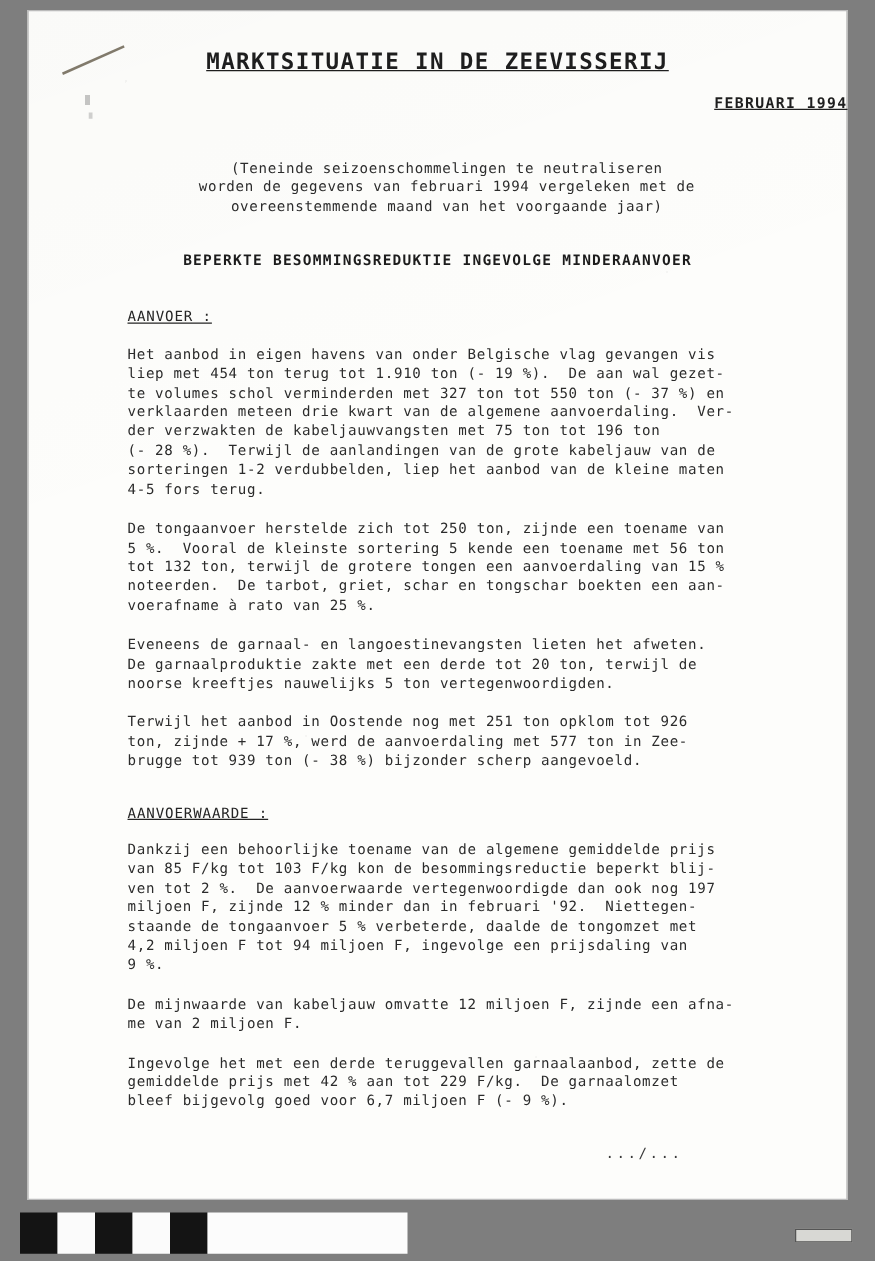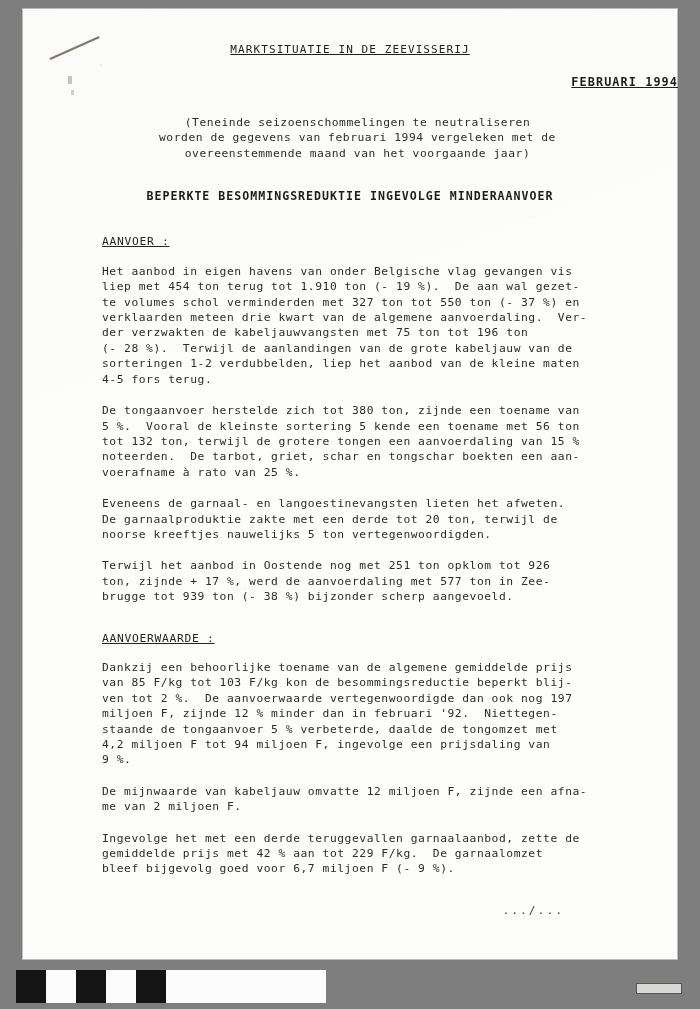--- a/index.html
+++ b/index.html
@@ -93,56 +93,56 @@
     color: #2a2a2a;
     letter-spacing: 0.55px;
     white-space: pre;
   }
 
   .title-block {
     text-align: center;
     margin-top: 34px;
   }
   .doc-title {
-    font-weight: normal;
+    font-weight: bold;
     text-decoration: underline;
-    font-size: 11px;
+    font-size: 18px;
     letter-spacing: 1.1px;
     color: #1e1e1e;
   }
   .doc-subtitle {
     font-weight: bold;
     text-decoration: underline;
     font-size: 11.8px;
     letter-spacing: 1.1px;
     color: #1e1e1e;
     margin-top: 18px;
     text-align: right;
   }
 
   .intro-note {
-    margin-top: 24px;
+    margin-top: 36px;
     text-align: center;
     color: #2c2c2c;
     padding-left: 15px;
   }
 
   .headline {
     margin-top: 28px;
     text-align: center;
     font-weight: bold;
     font-size: 11.6px;
     letter-spacing: 1px;
     color: #1c1c1c;
   }
 
   .body-area {
     margin-top: 30px;
     padding-left: 80px;
-    padding-right: 16px;
+    padding-right: 34px;
   }
 
   .section-heading {
     text-decoration: underline;
     color: #242424;
     letter-spacing: 0.7px;
     margin-top: 0;
   }
   .section-heading.spaced {
     margin-top: 26px;
@@ -233,21 +233,21 @@
       <div class="section">
         <div class="section-heading typed">AANVOER :</div>
         <div class="para first typed">Het aanbod in eigen havens van onder Belgische vlag gevangen vis
 liep met 454 ton terug tot 1.910 ton (- 19 %).  De aan wal gezet-
 te volumes schol verminderden met 327 ton tot 550 ton (- 37 %) en
 verklaarden meteen drie kwart van de algemene aanvoerdaling.  Ver-
 der verzwakten de kabeljauwvangsten met 75 ton tot 196 ton
 (- 28 %).  Terwijl de aanlandingen van de grote kabeljauw van de
 sorteringen 1-2 verdubbelden, liep het aanbod van de kleine maten
 4-5 fors terug.</div>
-        <div class="para typed">De tongaanvoer herstelde zich tot 380 ton, zijnde een toename van
+        <div class="para typed">De tongaanvoer herstelde zich tot 250 ton, zijnde een toename van
 5 %.  Vooral de kleinste sortering 5 kende een toename met 56 ton
 tot 132 ton, terwijl de grotere tongen een aanvoerdaling van 15 %
 noteerden.  De tarbot, griet, schar en tongschar boekten een aan-
 voerafname à rato van 25 %.</div>
         <div class="para typed">Eveneens de garnaal- en langoestinevangsten lieten het afweten.
 De garnaalproduktie zakte met een derde tot 20 ton, terwijl de
 noorse kreeftjes nauwelijks 5 ton vertegenwoordigden.</div>
         <div class="para typed">Terwijl het aanbod in Oostende nog met 251 ton opklom tot 926
 ton, zijnde + 17 %, werd de aanvoerdaling met 577 ton in Zee-
 brugge tot 939 ton (- 38 %) bijzonder scherp aangevoeld.</div>

